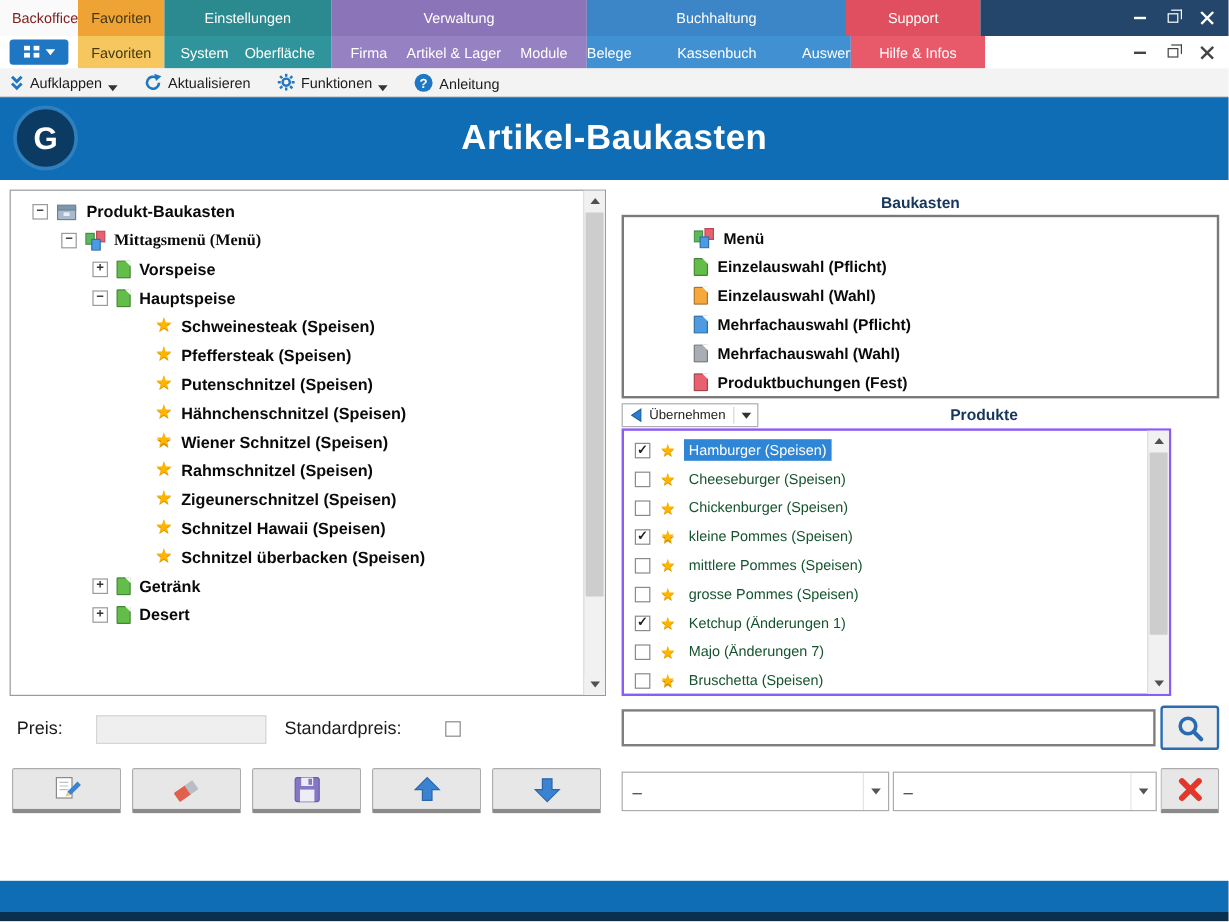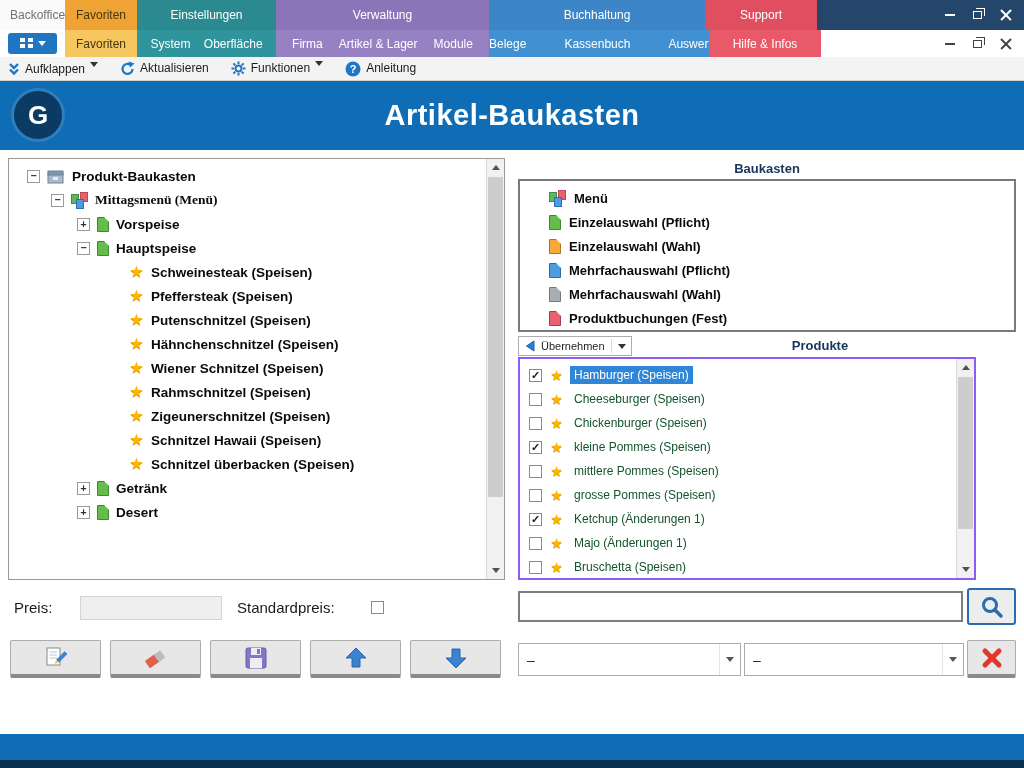--- a/index.html
+++ b/index.html
@@ -3,21 +3,21 @@
 <meta charset="utf-8">
 <style>
   html,body{margin:0;padding:0;background:#fff;}
   #app{position:relative;width:1024px;height:768px;background:#fff;overflow:hidden;
        font-family:"Liberation Sans",sans-serif;-webkit-font-smoothing:antialiased;}
 
   
   .r1{position:absolute;top:0;left:0;width:1024px;height:30px;display:flex;}
   .r2{position:absolute;top:30px;left:0;width:1024px;height:27px;display:flex;}
   .tab,.seg-label{display:flex;align-items:center;justify-content:center;font-size:12px;cursor:pointer;}
-  .s-backoffice{width:65px;background:#FAFAFA;color:#737373;display:flex;align-items:center;padding-left:10px;box-sizing:border-box;font-size:12px;}
+  .s-backoffice{width:65px;background:#FAFAFA;color:#7f1d1d;display:flex;align-items:center;padding-left:10px;box-sizing:border-box;font-size:12px;}
   .s-fav1{width:72px;background:#F0A335;color:#46370F;}
   .s-ein1{width:139px;background:#2A8A90;color:#fff;}
   .s-ver1{width:213px;background:#8C74B8;color:#fff;}
   .s-buc1{width:216px;background:#3C86C8;color:#fff;}
   .s-sup1{width:112px;background:#E04F5F;color:#fff;}
   .s-rest1{flex:1;background:#24466B;color:#fff;display:flex;}
   .s-left2{width:65px;background:#fff;display:flex;align-items:center;justify-content:center;}
   .s-fav2{width:72px;background:#F6C75F;color:#46370F;}
   .s-ein2{width:139px;background:#2F949C;color:#fff;}
   .s-ver2{width:213px;background:#9681C2;color:#fff;}
@@ -35,21 +35,21 @@
   .ic-x::before,.ic-x::after{content:"";position:absolute;left:-1px;top:5px;width:14px;height:1.8px;background:currentColor;}
   .ic-x::before{transform:rotate(45deg);} .ic-x::after{transform:rotate(-45deg);}
   .app-btn{width:49px;height:21px;background:#1F76C2;border-radius:3px;display:flex;align-items:center;justify-content:center;gap:5px;cursor:pointer;}
   .caret-w{width:0;height:0;border-left:4px solid transparent;border-right:4px solid transparent;border-top:5px solid #fff;}
   .caret-d{width:0;height:0;border-left:4px solid transparent;border-right:4px solid transparent;border-top:5px solid #333;}
 
   
   .toolbar{position:absolute;top:57px;left:0;width:1024px;height:24px;background:#F3F3F3;
     border-bottom:1px solid #D2D2D2;display:flex;align-items:center;gap:22px;padding-left:8px;
     box-sizing:border-box;font-size:12px;color:#1b1b1b;}
-  .titem{display:flex;align-items:flex-start;gap:5px;cursor:pointer;}
+  .titem{display:flex;align-items:flex-end;gap:5px;cursor:pointer;}
 
   
   .header{position:absolute;top:81px;left:0;width:1024px;height:69px;background:#0E6DB4;}
   .logo{position:absolute;left:11px;top:7px;width:54px;height:54px;border-radius:50%;background:#0B3B63;
     border:3px solid #2E7FBE;box-sizing:border-box;display:flex;align-items:center;justify-content:center;
     color:#fff;font-size:26px;font-weight:bold;}
   .title{position:absolute;inset:0;text-align:center;line-height:69px;color:#fff;font-size:29px;font-weight:bold;letter-spacing:.5px;}
 
   
   .tree-panel{position:absolute;left:8px;top:158px;width:497px;height:422px;border:1px solid #9A9A9A;background:#fff;box-sizing:border-box;}
@@ -74,21 +74,21 @@
   .sbtn{position:absolute;left:0;width:17px;height:17px;display:flex;align-items:center;justify-content:center;background:#F1F1F1;cursor:pointer;}
   .sbtn.up{top:0;} .sbtn.down{bottom:0;}
   .sbtn::before{content:"";border-left:4px solid transparent;border-right:4px solid transparent;}
   .sbtn.up::before{border-bottom:5px solid #505050;}
   .sbtn.down::before{border-top:5px solid #505050;}
   .sthumb{position:absolute;left:1px;width:15px;background:#CDCDCD;border-radius:1px;cursor:pointer;}
 
   
   .bauk-label{position:absolute;left:518px;top:161px;width:498px;text-align:center;font-weight:bold;font-size:13px;color:#16365C;}
   .bauk-box{position:absolute;left:518px;top:179px;width:498px;height:153px;border:2px solid #7A7A7A;background:#fff;box-sizing:border-box;padding-top:5px;}
-  .brow{display:flex;align-items:center;height:24px;padding-left:29px;cursor:pointer;}
+  .brow{display:flex;align-items:center;height:24px;padding-left:58px;cursor:pointer;}
   .brow .ticon{margin-right:8px;}
   .blabel{font-weight:bold;font-size:13px;color:#0A0A0A;white-space:nowrap;}
 
   .uebtn{position:absolute;left:518px;top:336px;height:20px;background:#fff;border:1px solid #ADADAD;
     display:flex;align-items:center;font-size:11px;color:#222;padding:0 5px;gap:6px;cursor:pointer;box-sizing:border-box;}
   .uebtn .sep{width:1px;height:14px;background:#D8D8D8;}
   .prod-label{position:absolute;left:624px;top:338px;width:392px;text-align:center;font-weight:bold;font-size:13px;color:#16365C;}
   .prod-box{position:absolute;left:518px;top:357px;width:458px;height:223px;border:2px solid #8b5cf6;background:#fff;box-sizing:border-box;}
   .prod-body{position:absolute;top:0;left:0;right:17px;bottom:0;overflow:hidden;padding-top:4px;}
   .prow{display:flex;align-items:center;height:24px;padding-left:9px;cursor:pointer;}
@@ -405,21 +405,21 @@
         <span class="plabel">grosse Pommes (Speisen)</span>
       </div>
       <div class="prow">
         <span class="cb checked"></span>
         <span class="star"></span>
         <span class="plabel">Ketchup (Änderungen 1)</span>
       </div>
       <div class="prow">
         <span class="cb"></span>
         <span class="star"></span>
-        <span class="plabel">Majo (Änderungen 1)</span>
+        <span class="plabel">Majo (Änderungen 7)</span>
       </div>
       <div class="prow">
         <span class="cb"></span>
         <span class="star"></span>
         <span class="plabel">Bruschetta (Speisen)</span>
       </div>
     </div>
     <div class="vscroll">
       <div class="sbtn up"></div>
       <div class="sthumb" style="top:18px;height:152px;"></div>

